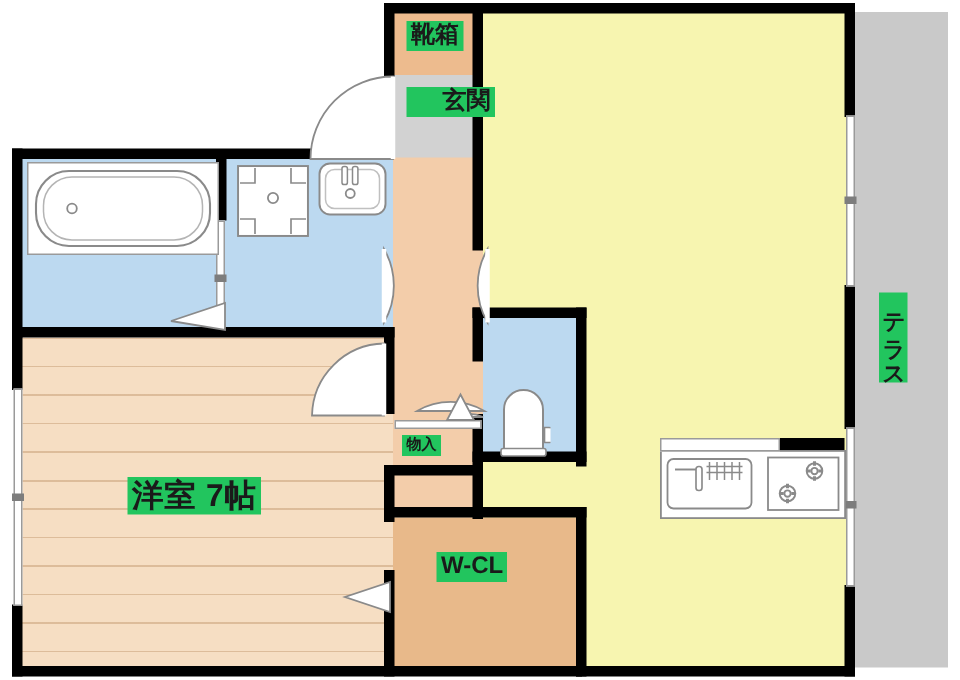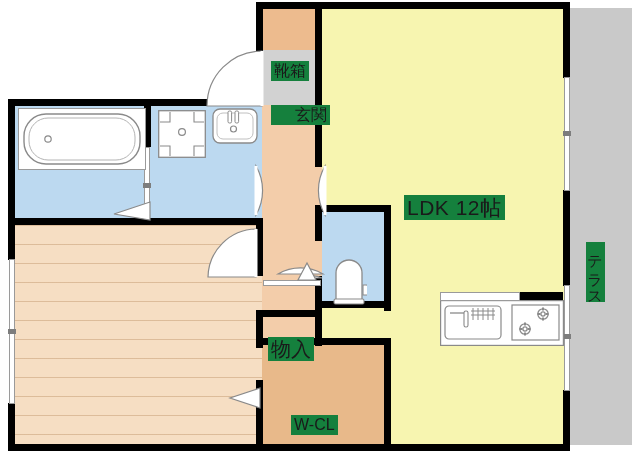--- a/index.html
+++ b/index.html
@@ -30,30 +30,29 @@
   .fill-shoe     { background: #edbb8e; }
   .fill-white    { background: #ffffff; }
 
   
   .wall { position: absolute; background: #000000; }
 
   
   .label {
     position: absolute;
     color: #1a1a1a;
-    background: #15803d;
-    font-weight: 400;
+    background: #22c55e;
+    font-weight: 700;
     line-height: 1;
     white-space: nowrap;
     padding: 2px 3px;
-    margin-top: 47px;
   }
   .label-lg { font-size: 21px; letter-spacing: 0.5px; }
   .label-md { font-size: 16px; }
-  .label-sm { font-size: 20px; }
+  .label-sm { font-size: 10px; }
   .label-vert {
     writing-mode: vertical-rl;
     text-orientation: upright;
     font-size: 15px;
     letter-spacing: 1px;
     padding: 3px 2px;
   }
 
   
   .floorlines {
@@ -300,22 +299,22 @@
         <rect x="84" y="22.5" width="2" height="3"></rect>
         <rect x="84" y="32.5" width="2" height="3"></rect>
         <rect x="79.5" y="28" width="3" height="2"></rect>
         <rect x="87.5" y="28" width="3" height="2"></rect>
       </g>
     </svg>
   </div>
 
   <div class="rect fill-white" style="left:440px; top:292px; width:80px; height:9px; border:1px solid #9a9a9a;"></div>
 
-  <div class="label label-lg" style="left:404px; top:148px;">LDK 12帖</div>
-
+
+  <div class="label label-lg" style="left:85px; top:318px;">洋室 7帖</div>
 
   <div class="label label-md" style="left:291px; top:368px;">W-CL</div>
 
   <div class="label label-sm" style="left:268px; top:290px;">物入</div>
 
   <div class="label label-md" style="left:271px; top:58px;padding-left:24px;">玄関</div>
 
   <div class="label label-md" style="left:271px; top:14px;">靴箱</div>
 
   <div class="label label-vert" style="left:586px; top:195px;">テラス</div>

